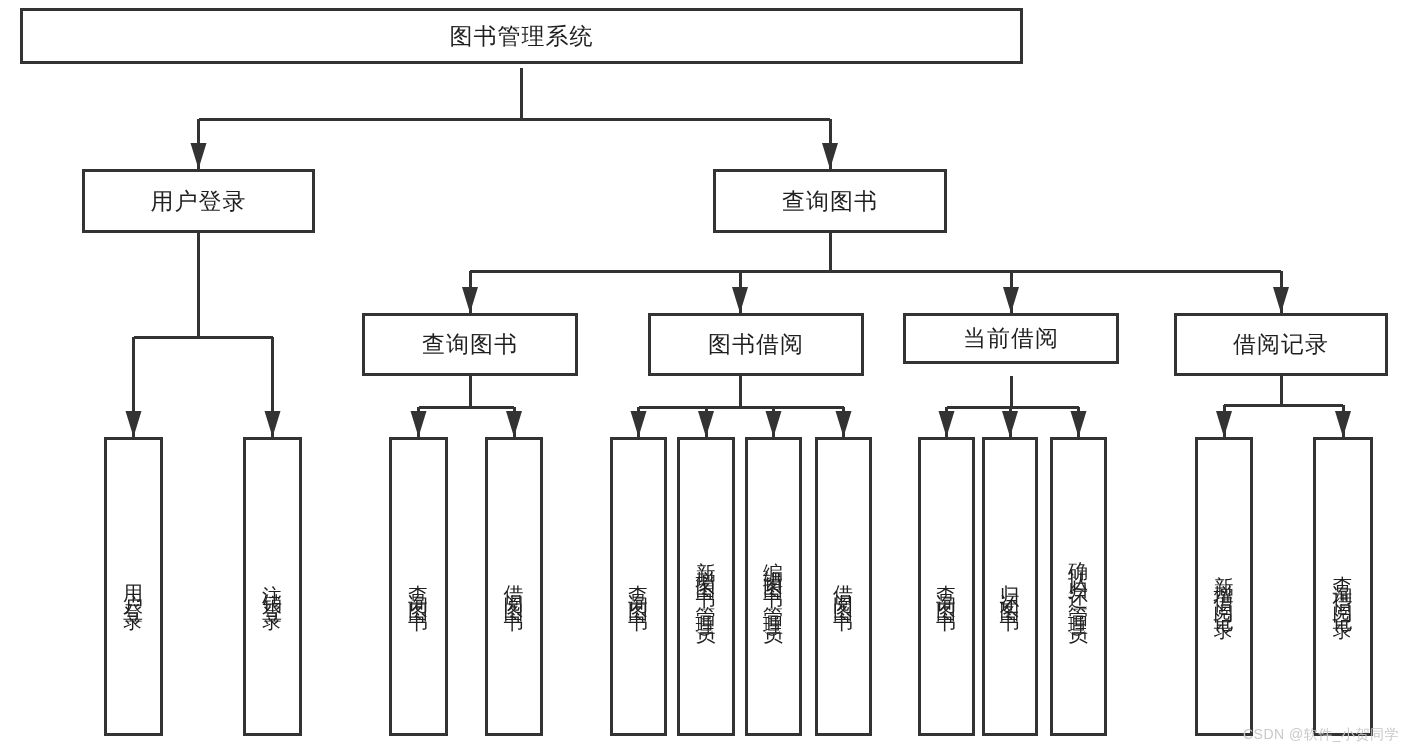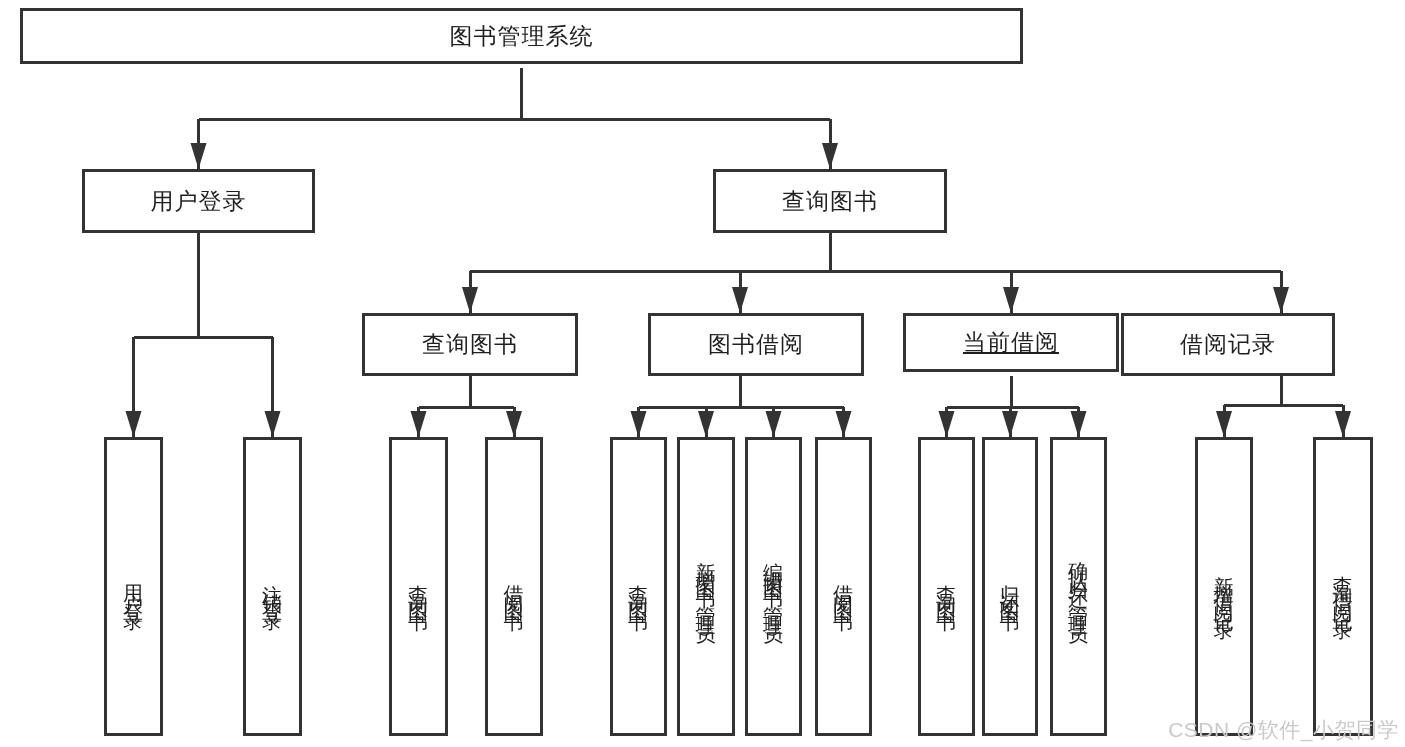--- a/index.html
+++ b/index.html
@@ -39,21 +39,21 @@
     writing-mode: vertical-rl;
     text-orientation: mixed;
     font-size: 20px;
     letter-spacing: 9px;
     line-height: 1;
   }
   .watermark {
     position: absolute;
     right: 6px;
     bottom: 3px;
-    font-size: 21px;
+    font-size: 14px;
     color: #c9c9c9;
     letter-spacing: 0.5px;
     z-index: 9;
     white-space: nowrap;
     margin-left: 10px;
   }
 </style>
 </head>
 <body>
 
@@ -90,22 +90,22 @@
              M1335 411 L1351 411 L1343 437 Z" fill="#333333" stroke="none"></path>
   </svg>
 
   <div class="box root-box" style="left:20px; top:8px; width:1003px; height:56px;">图书管理系统</div>
 
   <div class="box hbox" style="left:82px; top:169px; width:233px; height:64px;">用户登录</div>
   <div class="box hbox" style="left:713px; top:169px; width:234px; height:64px;">查询图书</div>
 
   <div class="box hbox" style="left:362px; top:313px; width:216px; height:63px;">查询图书</div>
   <div class="box hbox" style="left:632px; top:313px; width:216px; height:63px;margin-left:16px;">图书借阅</div>
-  <div class="box hbox" style="left:903px; top:313px; width:216px; height:59px;text-decoration:underline;">当前借阅</div>
-  <div class="box hbox" style="left:1121px; top:313px; width:214px; height:63px;">借阅记录</div>
+  <div class="box hbox" style="left:903px; top:313px; width:216px; height:51px;">当前借阅</div>
+  <div class="box hbox" style="left:1174px; top:313px; width:214px; height:63px;">借阅记录</div>
 
   <div class="box leaf" style="left:104px; top:437px; width:59px; height:299px;">用户登录</div>
   <div class="box leaf" style="left:243px; top:437px; width:59px; height:299px;">注销登录</div>
 
   <div class="box leaf" style="left:389px; top:437px; width:59px; height:299px;">查询图书</div>
   <div class="box leaf" style="left:485px; top:437px; width:58px; height:299px;">借阅图书</div>
 
   <div class="box leaf" style="left:610px; top:437px; width:57px; height:299px;">查询图书</div>
   <div class="box leaf" style="left:677px; top:437px; width:58px; height:299px;">新增图书（管理员）</div>
   <div class="box leaf" style="left:745px; top:437px; width:57px; height:299px;">编辑图书（管理员）</div>

